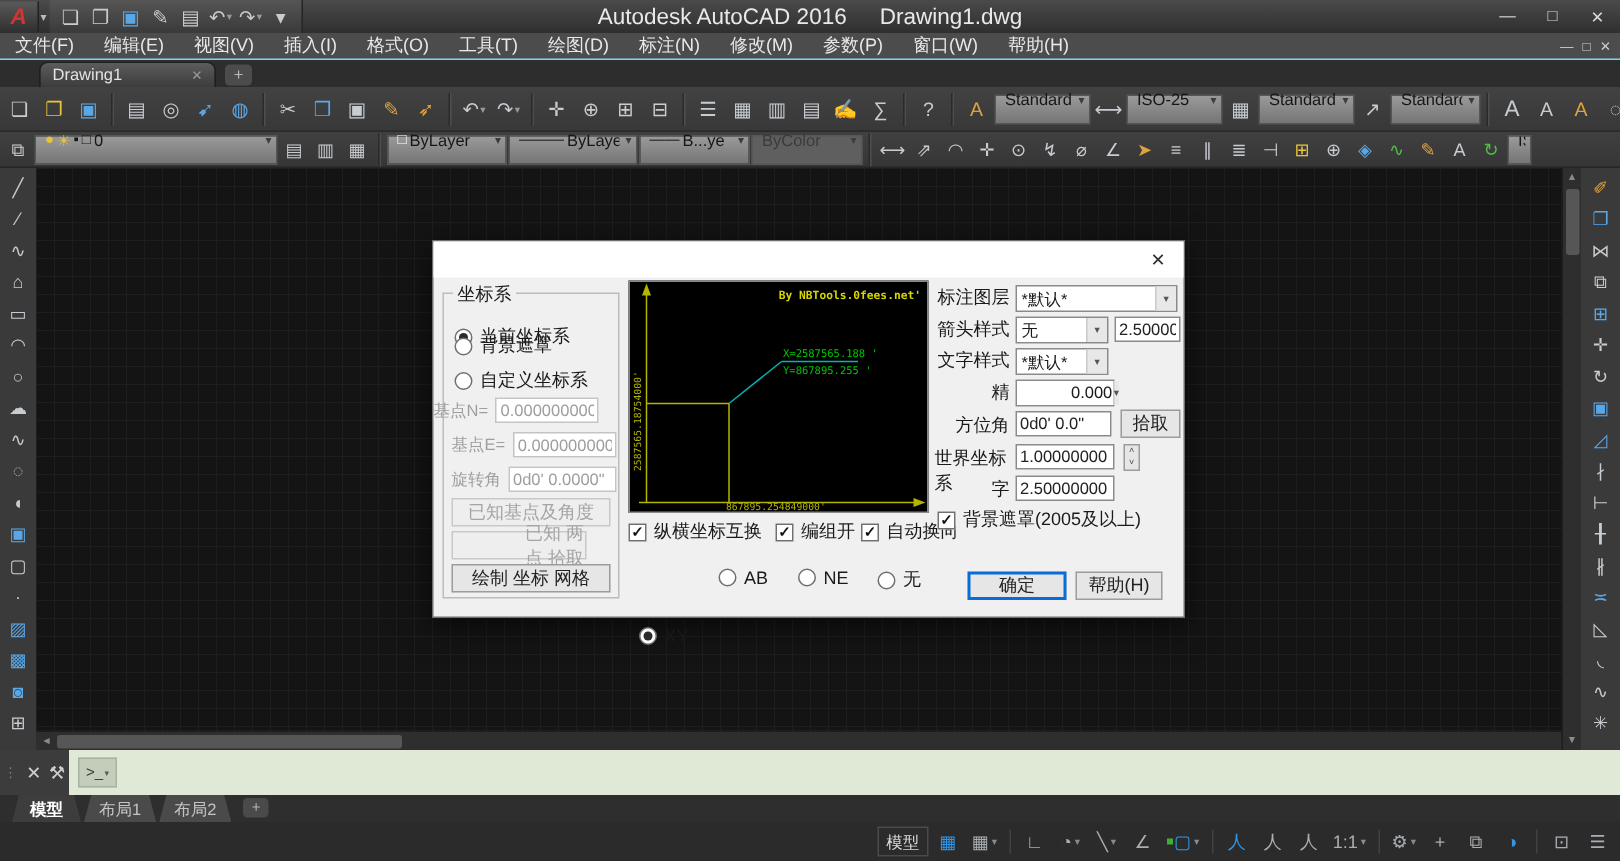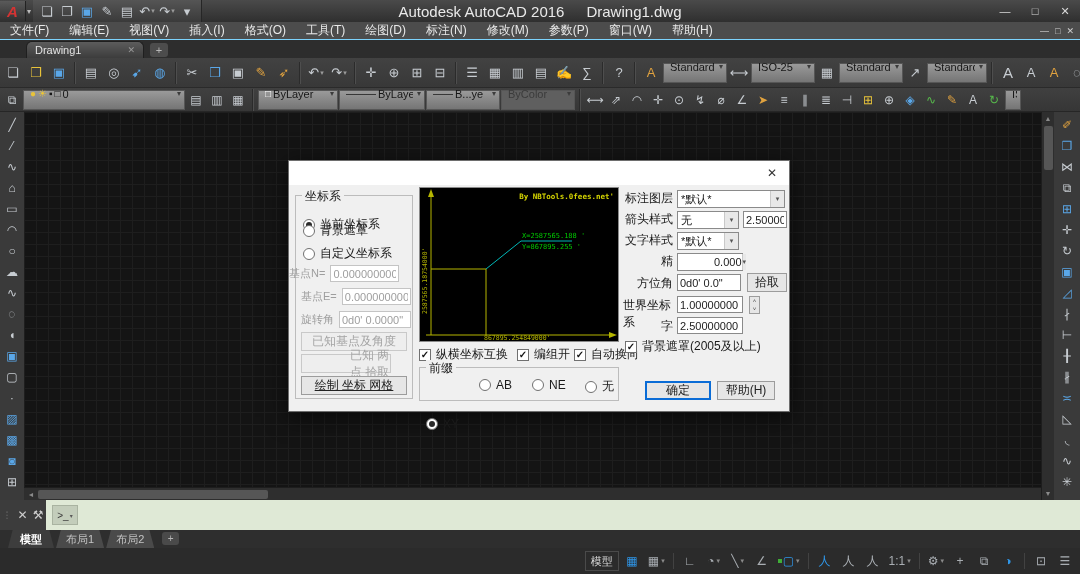--- a/index.html
+++ b/index.html
@@ -338,21 +338,21 @@
         <div class="row" style="left:12px; top:127px; width:110px;">
           <span class="dis-t" style="font-size:11px; flex:none;">基点E=</span>
           <input class="txt dis" readonly="" value="0.000000000000" style="">
         </div>
         <div class="row" style="left:12px; top:150px; width:110px;">
           <span class="dis-t" style="font-size:11px; flex:none;">旋转角</span>
           <input class="txt dis" readonly="" value="0d0' 0.0000&quot;" style="">
         </div>
         <div class="dbtn dis" style="left:12px; top:171px; width:106px;">已知基点及角度</div>
         <div class="dbtn dis" style="left:12px; top:193px; width:90px;padding-left:48px;">已知 两点 拾取</div>
-        <div class="dbtn" style="left:12px; top:215px; width:106px;text-decoration:underline;">绘制 坐标 网格</div>
+        <div class="dbtn" style="left:12px; top:215px; width:106px;">绘制 坐标 网格</div>
 
         <div class="preview">
           <svg width="198" height="153" viewBox="0 0 198 153">
             <line x1="11" y1="6" x2="11" y2="147" stroke="#b5b500" stroke-width="1"></line>
             <polygon points="11,1 8,9 14,9" fill="#b5b500"></polygon>
             <line x1="6" y1="147" x2="192" y2="147" stroke="#b5b500" stroke-width="1"></line>
             <polygon points="197,147 189,144 189,150" fill="#b5b500"></polygon>
             <line x1="11" y1="81" x2="66" y2="81" stroke="#b5b500" stroke-width="1"></line>
             <line x1="66" y1="81" x2="66" y2="147" stroke="#b5b500" stroke-width="1"></line>
             <line x1="66" y1="81" x2="101" y2="53" stroke="#00b7b7" stroke-width="1"></line>
@@ -371,23 +371,20 @@
         </div>
         <div class="row" style="left:228px; top:185px;">
           <span class="cb">✓</span>
           <span>编组开</span>
         </div>
         <div class="row" style="left:285px; top:185px;">
           <span class="cb">✓</span>
           <span>自动换向</span>
         </div>
 
-        <div class="grp" style="left:130px; top:206px; width:200px; height:34px;">
-          <span class="grp-label">前缀</span>
-        </div>
         <div class="row" style="left:137px; top:217px;margin-top:39px;">
           <span class="rb on"></span>
           <span>XY</span>
         </div>
         <div class="row" style="left:190px; top:217px;">
           <span class="rb"></span>
           <span>AB</span>
         </div>
         <div class="row" style="left:243px; top:217px;">
           <span class="rb"></span>

